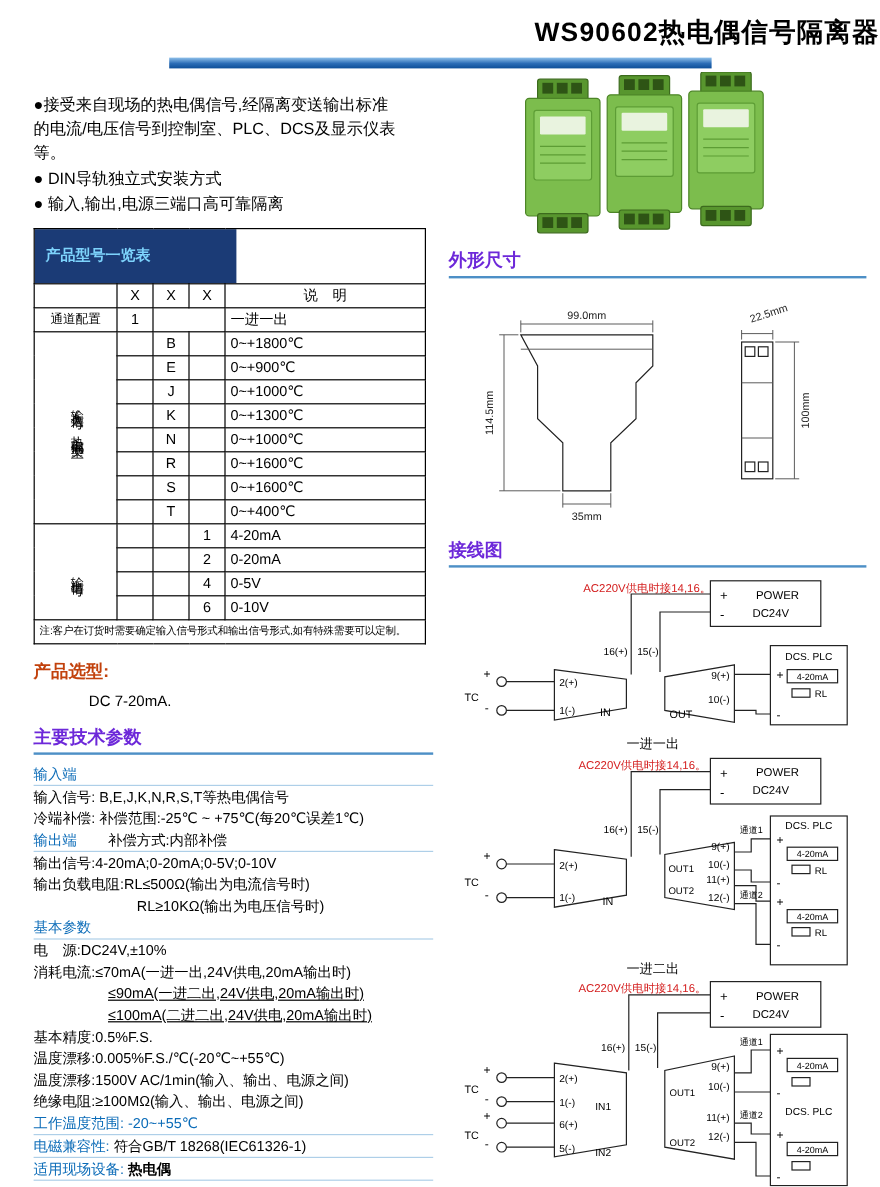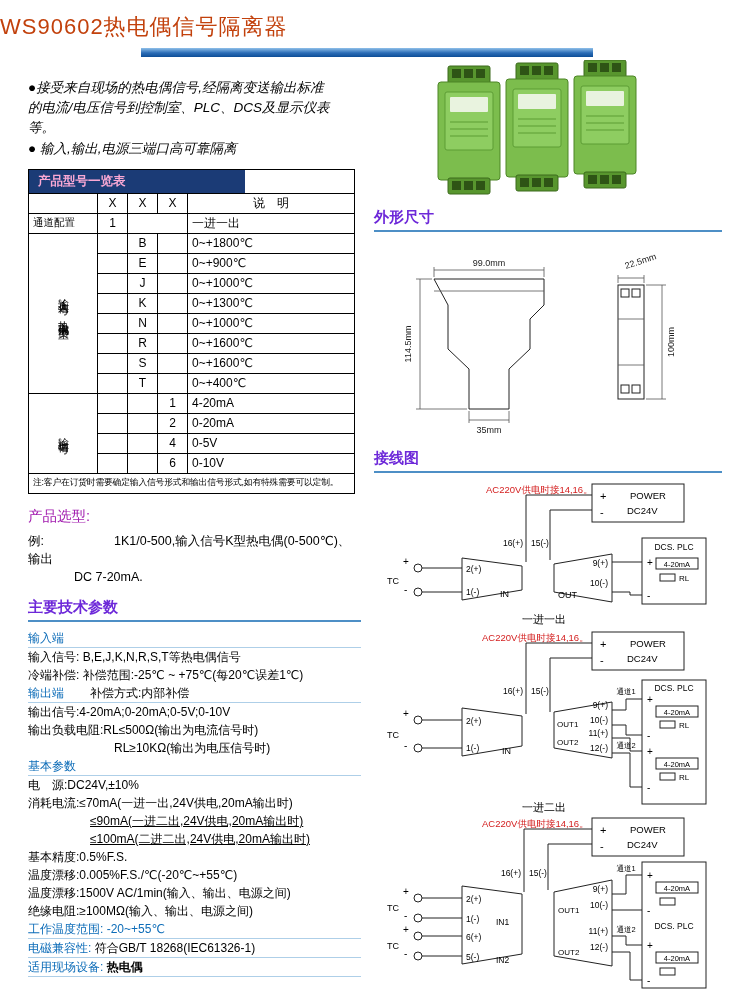--- a/index.html
+++ b/index.html
@@ -1,44 +1,44 @@
 <!DOCTYPE html>
 <html><head>
 <meta charset="utf-8">
 <style>
   * { margin:0; padding:0; box-sizing:border-box; }
   html,body { background:#fff; }
   body { font-family:"Liberation Sans","DejaVu Sans",sans-serif; color:#000; }
   .page { position:relative; width:733px; height:989px; background:#fff; overflow:hidden; margin:0 auto; }
 
   
-  .title { text-align:left; font-size:22px; font-weight:normal; padding-top:12px; letter-spacing:1px; color:#c2410c; }
+  .title { text-align:right; font-size:22px; font-weight:bold; padding-top:12px; letter-spacing:1px; color:#000000; }
   .title-bar { width:452px; height:9px; margin:6px auto 0; background:linear-gradient(180deg,#8fc0ea 0%,#2a6cb6 55%,#0d4e97 100%); }
 
   
   .col-left  { position:absolute; left:28px;  top:78px; width:333px; }
   .col-right { position:absolute; left:374px; top:60px; width:348px; }
 
   
   .features { list-style:none; font-size:13.5px; line-height:1.48; width:308px; }
-  .features li { margin-bottom:1px;font-style:italic; }
+  .features li { margin-bottom:1px; }
 
   
   table.model { border-collapse:collapse; width:327px; margin-top:10px; font-size:12px; }
   table.model td { border:1px solid #000; padding:1px 4px; height:20px; vertical-align:middle; }
   .tbl-title-cell { padding:0 !important; }
-  .tbl-title-inner { background:#1b3b76; color:#f9a8d4; font-weight:bold; width:216px; padding:3px 9px; font-size:12.5px; }
+  .tbl-title-inner { background:#1b3b76; color:#7dd3fc; font-weight:bold; width:168px; padding:14px 9px; font-size:12.5px; }
   td.c { text-align:center; }
-  td.grp { font-size:10.5px; padding:0 1px; }
+  td.grp { font-size:10.5px; padding:0 1px; text-align:center; }
   td.vert { writing-mode:vertical-lr; text-orientation:upright; text-align:center; font-size:11px; letter-spacing:2px; padding:2px 0; width:42px; }
   td.note { font-size:8.8px; letter-spacing:-0.2px; white-space:nowrap; overflow:hidden; padding:3px 2px; height:16px; }
 
   
   .sec-h { color:#6d28d9; font-weight:bold; font-size:15px; border-bottom:2px solid #4d8fc6; padding-bottom:3px; margin:12px 0 7px; }
-  .sel-h { color:#a21caf; font-weight:normal; font-size:14.5px; margin:13px 0 6px; }
+  .sel-h { color:#c2410c; font-weight:bold; font-size:14.5px; margin:13px 0 6px; }
 
   
   .sel-line { font-size:12.5px; line-height:18px; }
   .sel-lab { display:inline-block; width:86px; }
   .sel-l2 { padding-left:46px; }
 
   
   .t { font-size:12px; line-height:18px; }
   .blue { color:#0c6cb8; }
   .uline { border-bottom:1px solid #aecfe8; }
@@ -62,20 +62,21 @@
 
 <div class="page">
 
   <div class="title">WS90602热电偶信号隔离器</div>
   <div class="title-bar"></div>
 
   <div class="col-left">
 
     <ul class="features">
       <li>●接受来自现场的热电偶信号,经隔离变送输出标准的电流/电压信号到控制室、PLC、DCS及显示仪表等。</li>
+      <li>● DIN导轨独立式安装方式</li>
       <li>● 输入,输出,电源三端口高可靠隔离</li>
     </ul>
 
     <table class="model">
       <colgroup>
           <col style="width:42px">
           <col style="width:30px">
           <col style="width:30px">
           <col style="width:30px">
           <col>
@@ -173,23 +174,20 @@
             <td class="c">6</td>
             <td>0-10V</td>
           </tr>
       <tr>
             <td colspan="5" class="note">注:客户在订货时需要确定输入信号形式和输出信号形式,如有特殊需要可以定制。</td>
           </tr>
     </tbody>
       </table>
 
     <div class="sel-h">产品选型:</div>
-    <div class="sel-line">
-      <span class="sel-lab">例:</span><span>1K1/0-500,输入信号K型热电偶(0-500℃)、输出</span>
-    </div>
     <div class="sel-line sel-l2">DC 7-20mA.</div>
 
     <div class="sec-h">主要技术参数</div>
     <div class="t blue uline">输入端</div>
     <div class="t">输入信号: B,E,J,K,N,R,S,T等热电偶信号</div>
     <div class="t">冷端补偿: 补偿范围:-25℃ ~ +75℃(每20℃误差1℃)</div>
     <div class="t uline">
       <span class="blue lblw">输出端</span><span>补偿方式:内部补偿</span>
     </div>
     <div class="t">输出信号:4-20mA;0-20mA;0-5V;0-10V</div>

